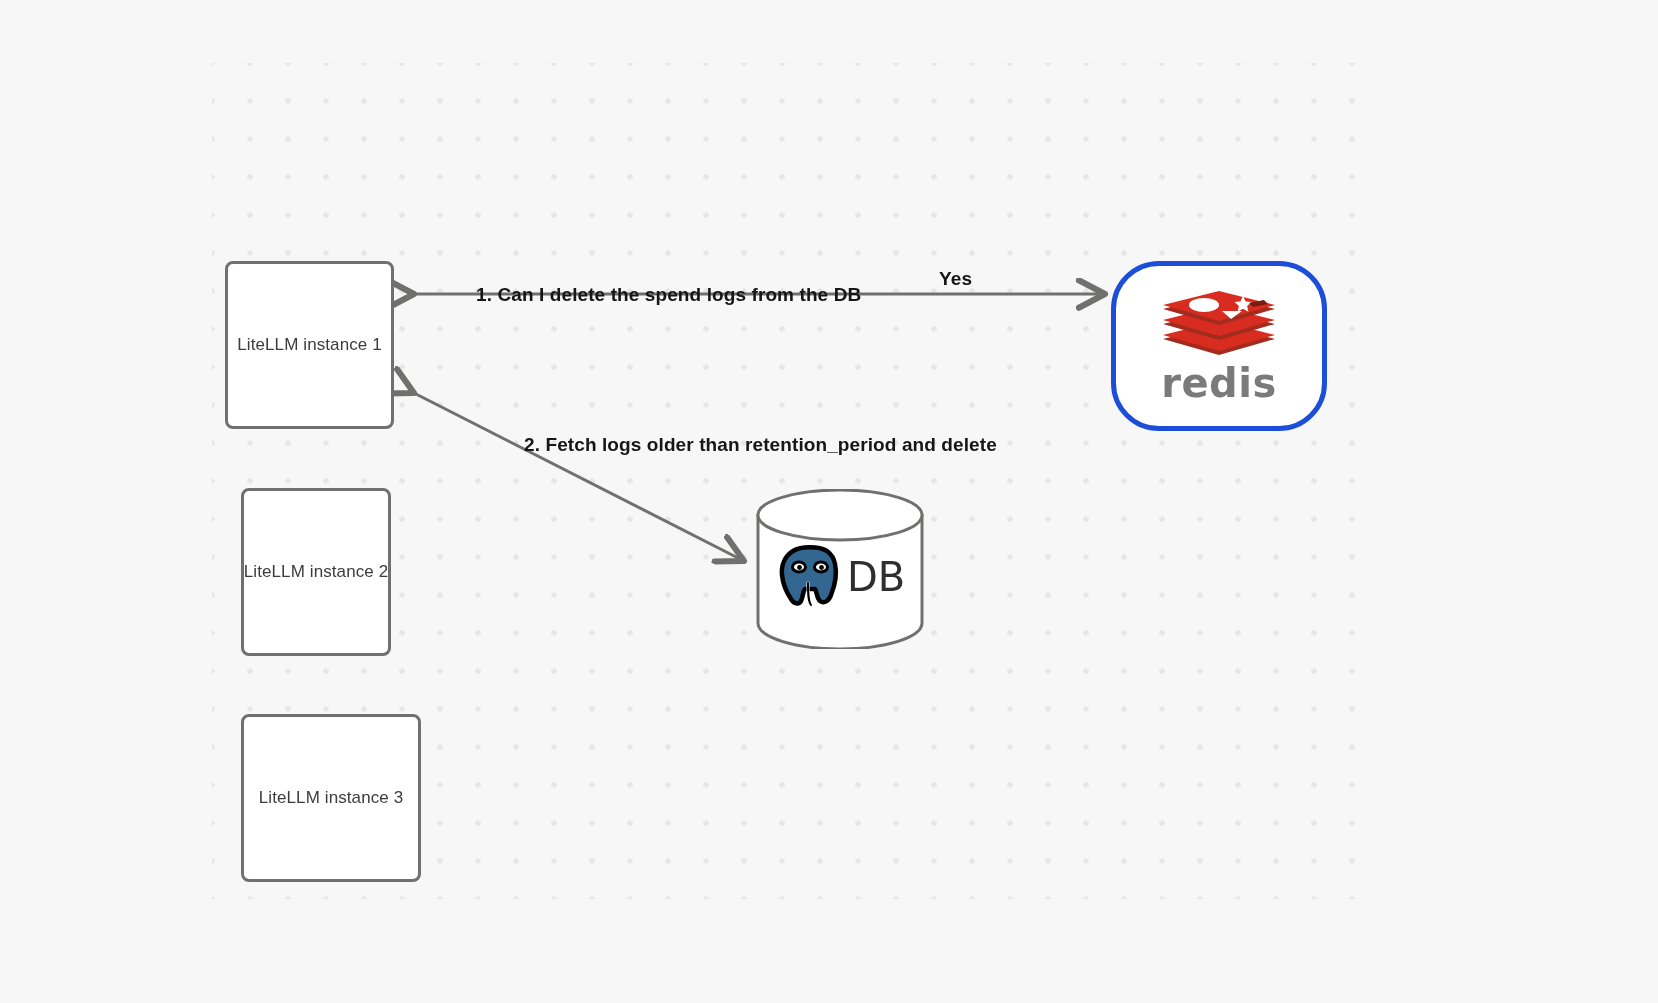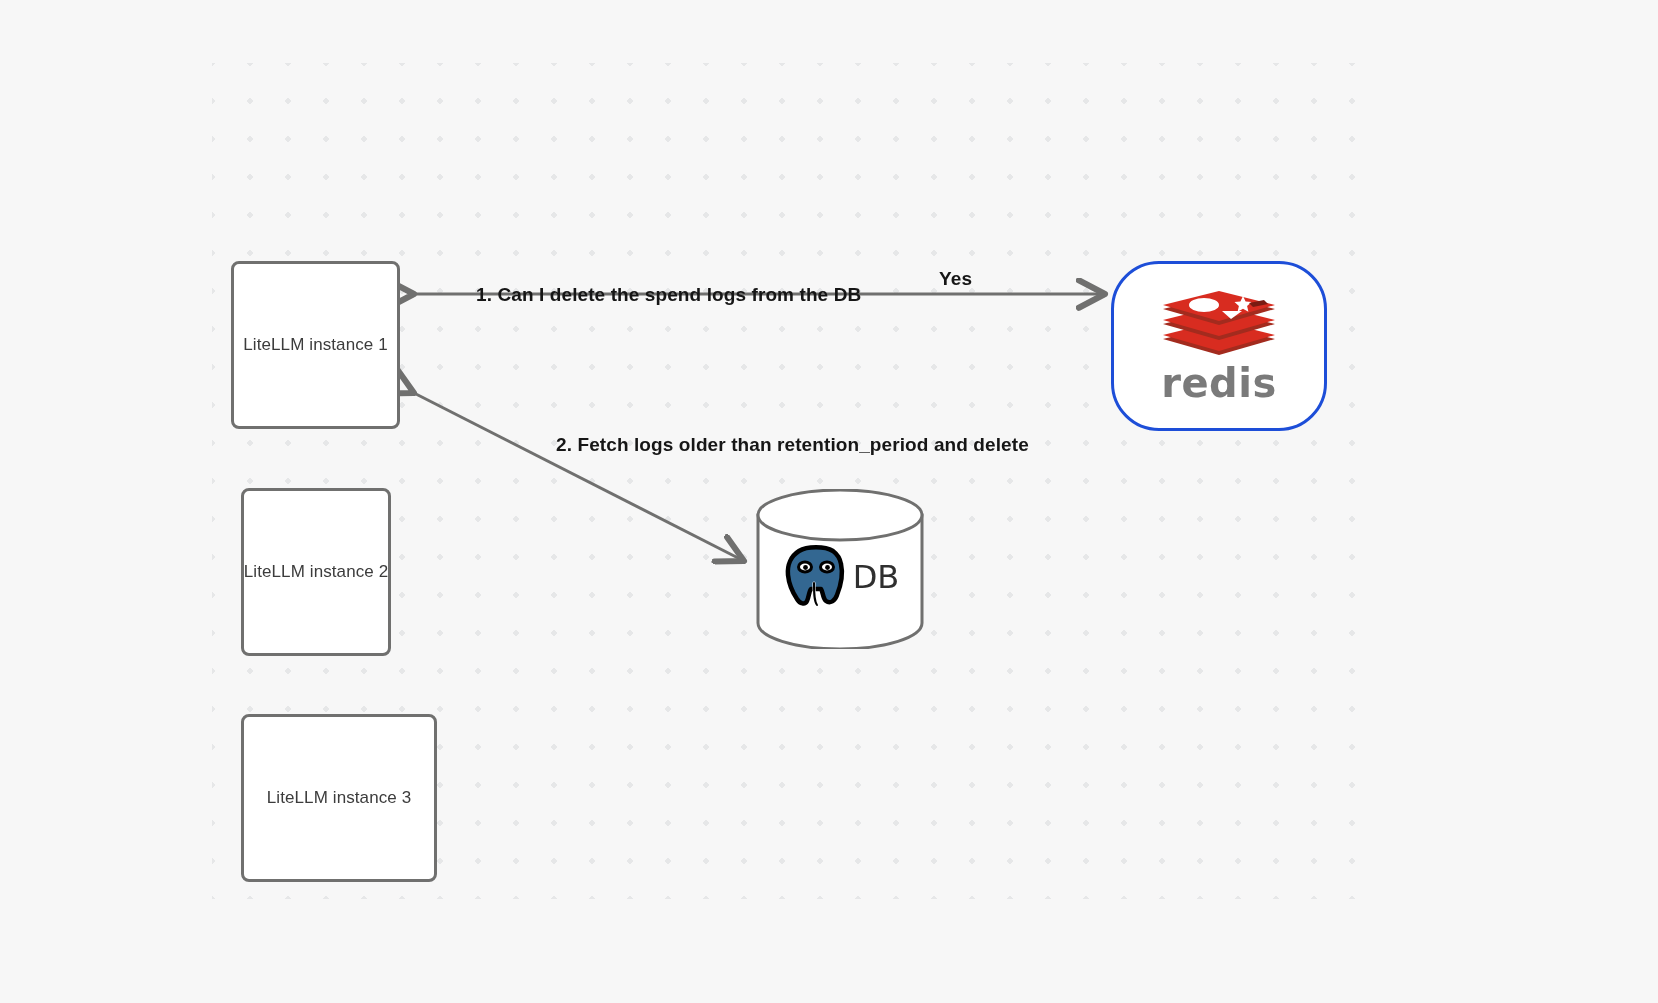--- a/index.html
+++ b/index.html
@@ -50,34 +50,34 @@
     display: flex;
     align-items: center;
     justify-content: center;
   }
   .node-box .node-label {
     font-size: 17px;
     color: #3c3c3c;
     letter-spacing: 0.1px;
     white-space: nowrap;
   }
-  #box-instance-1 { left: 231px; top: 261px;  width: 169px; height: 168px; }
+  #box-instance-1 { left: 225px; top: 261px;  width: 169px; height: 168px; }
   #box-instance-2 { left: 241px; top: 488px;  width: 150px; height: 168px; }
-  #box-instance-3 { left: 241px; top: 714px;  width: 196px; height: 168px; }
+  #box-instance-3 { left: 241px; top: 714px;  width: 180px; height: 168px; }
 
   
   #node-redis {
     position: absolute;
     left: 1111px;
     top: 261px;
     width: 216px;
     height: 170px;
     box-sizing: border-box;
     background: #ffffff;
-    border: 3px solid #1d4ed8;
+    border: 5px solid #1d4ed8;
     border-radius: 48px;
     display: flex;
     flex-direction: column;
     align-items: center;
     justify-content: center;
   }
   .redis-logo-wrap {
     display: flex;
     flex-direction: column;
     align-items: center;
@@ -114,38 +114,38 @@
     top: 52px;
     width: 172px;
     height: 72px;
     display: flex;
     align-items: center;
     justify-content: center;
     gap: 2px;
   }
   .db-text {
     font-family: "DejaVu Sans", sans-serif;
-    font-size: 32px;
+    font-size: 40px;
     font-weight: 400;
     color: #2f2f2f;
     line-height: 1;
   }
 
   
   .edge-label {
     position: absolute;
     font-size: 19px;
     font-weight: 700;
     color: #161616;
     white-space: nowrap;
     letter-spacing: 0.1px;
   }
   #label-step-1 { left: 476px; top: 268px; margin-top: 16px; }
   #label-step-1-answer { left: 939px; top: 268px; }
-  #label-step-2 { left: 556px; top: 434px; text-align: right; }
+  #label-step-2 { left: 524px; top: 434px; text-align: right; }
 </style>
 </head>
 <body>
 
 <div id="canvas">
 
   <div id="dot-grid"></div>
 
   <svg id="edges" viewBox="0 0 1658 1003" xmlns="http://www.w3.org/2000/svg">
     <defs>

